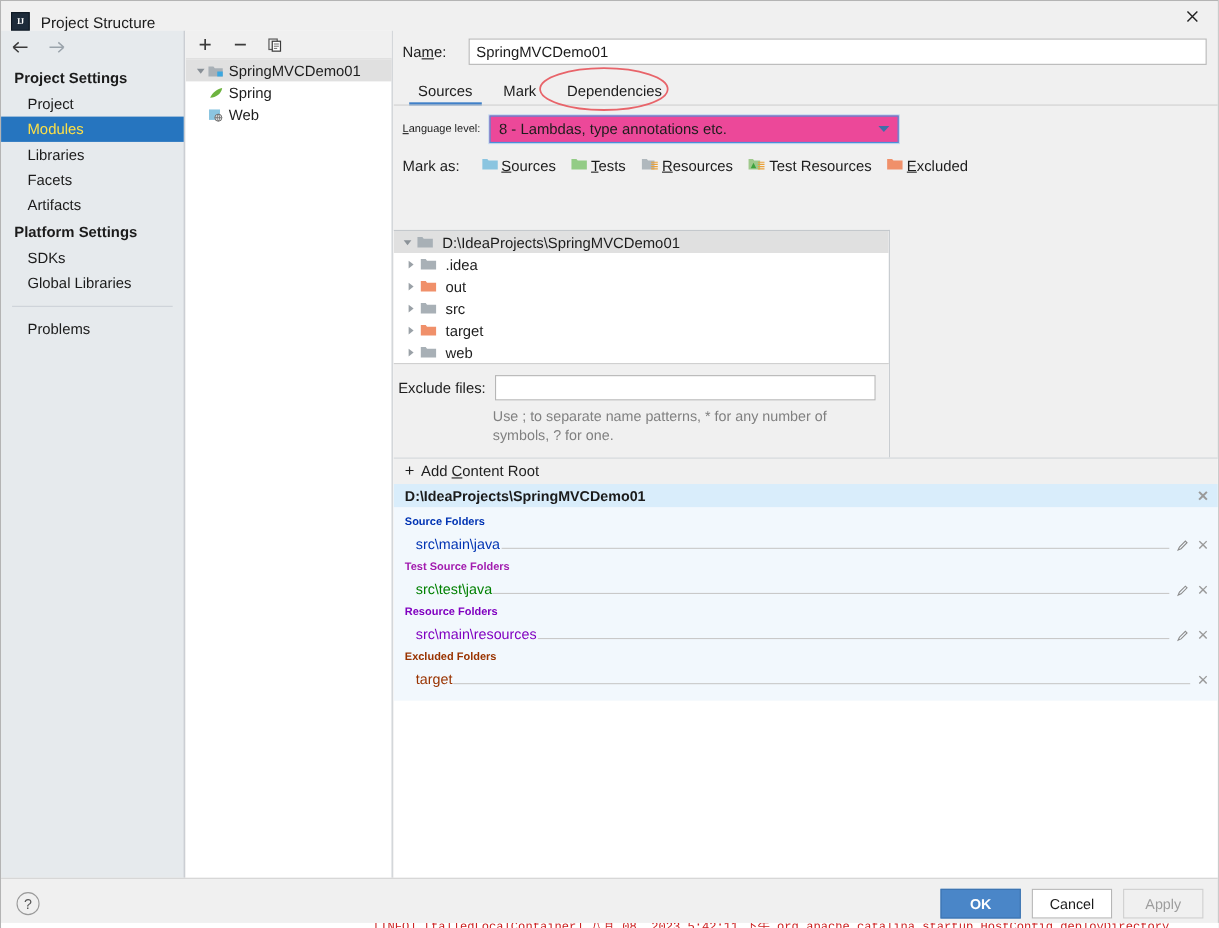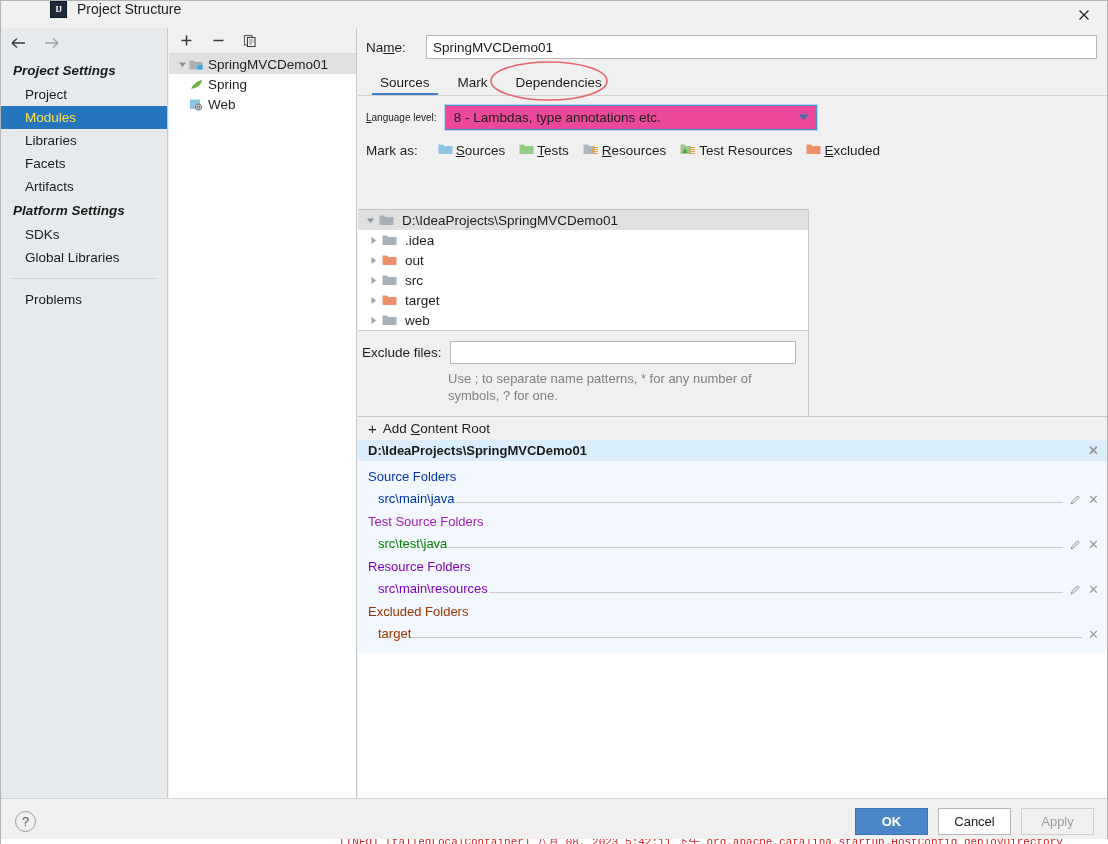--- a/index.html
+++ b/index.html
@@ -16,21 +16,21 @@
     position: relative;
     width: 1108px; height: 844px;
     background: #f0f0f0;
     border: 1px solid #b4b4b4;
   }
 
   
   .titlebar {
     position: absolute; left: 0; top: 0; width: 1106px; height: 27px;
     background: #f0f0f0;
-    display: flex; align-items: flex-start; padding-left: 40px;
+    display: flex; align-items: flex-end;
   }
   .ij-logo {
     width: 17px; height: 17px; margin-left: 9px;
     background: #1d2b3a;
     border: 1px solid #0d1722;
     color: #ffffff;
     font-size: 8px; font-weight: bold;
     display: flex; align-items: center; justify-content: center;
     letter-spacing: -0.5px;
     font-family: "Liberation Serif", serif;
@@ -52,21 +52,20 @@
     border-right: 1px solid #c4c8cc;
   }
   .nav-arrows {
     height: 30px; display: flex; align-items: center; padding-left: 8px; gap: 12px;
   }
   .arrow { width: 20px; height: 20px; display:flex; align-items:center; justify-content:center; }
   .arrow svg { display:block; }
   .sb-group {
     font-weight: bold; font-size: 13.5px; color: #1b1b1b;
     padding: 5px 0 5px 12px;
-    font-style: italic;
   }
   .sb-item {
     font-size: 13.5px; color: #1b1b1b;
     padding: 3px 0 3px 24px; height: 23px; line-height: 17px;
     cursor: default;
   }
   .sb-item.selected { background: #2675bf; color: #fde047; }
   .sb-divider {
     height: 1px; background: #ccd2d7; margin: 9px 10px 9px 10px;
   }
@@ -195,21 +194,21 @@
     padding-left: 10px; font-size: 13.5px; gap: 6px; cursor: default;
   }
   .add-root .plus { font-size: 15px; line-height: 13px; }
   .root-block { background: #f2f8fd; padding-bottom: 12px; }
   .root-header {
     background: #d9edfb; height: 21px; display: flex; align-items: center;
     justify-content: space-between; padding: 0 8px 0 10px;
     font-weight: bold; font-size: 13px; color: #1b1b1b;
   }
   .grp-title {
-    font-weight: normal; font-size: 13px; padding: 8px 0 3px 10px;
+    font-weight: bold; font-size: 10px; padding: 8px 0 3px 10px;
   }
   .folder-row {
     display: flex; align-items: flex-end; padding: 0 8px 0 20px;
     font-size: 13px; height: 19px;
   }
   .folder-name { white-space: nowrap; }
   .folder-dash {
     flex: 1; border-bottom: 1px solid #c9c9c9; margin: 0 0 3px 1px; height: 12px;
   }
   .folder-actions { display: flex; align-items: center; gap: 7px; margin-left: 6px; }

